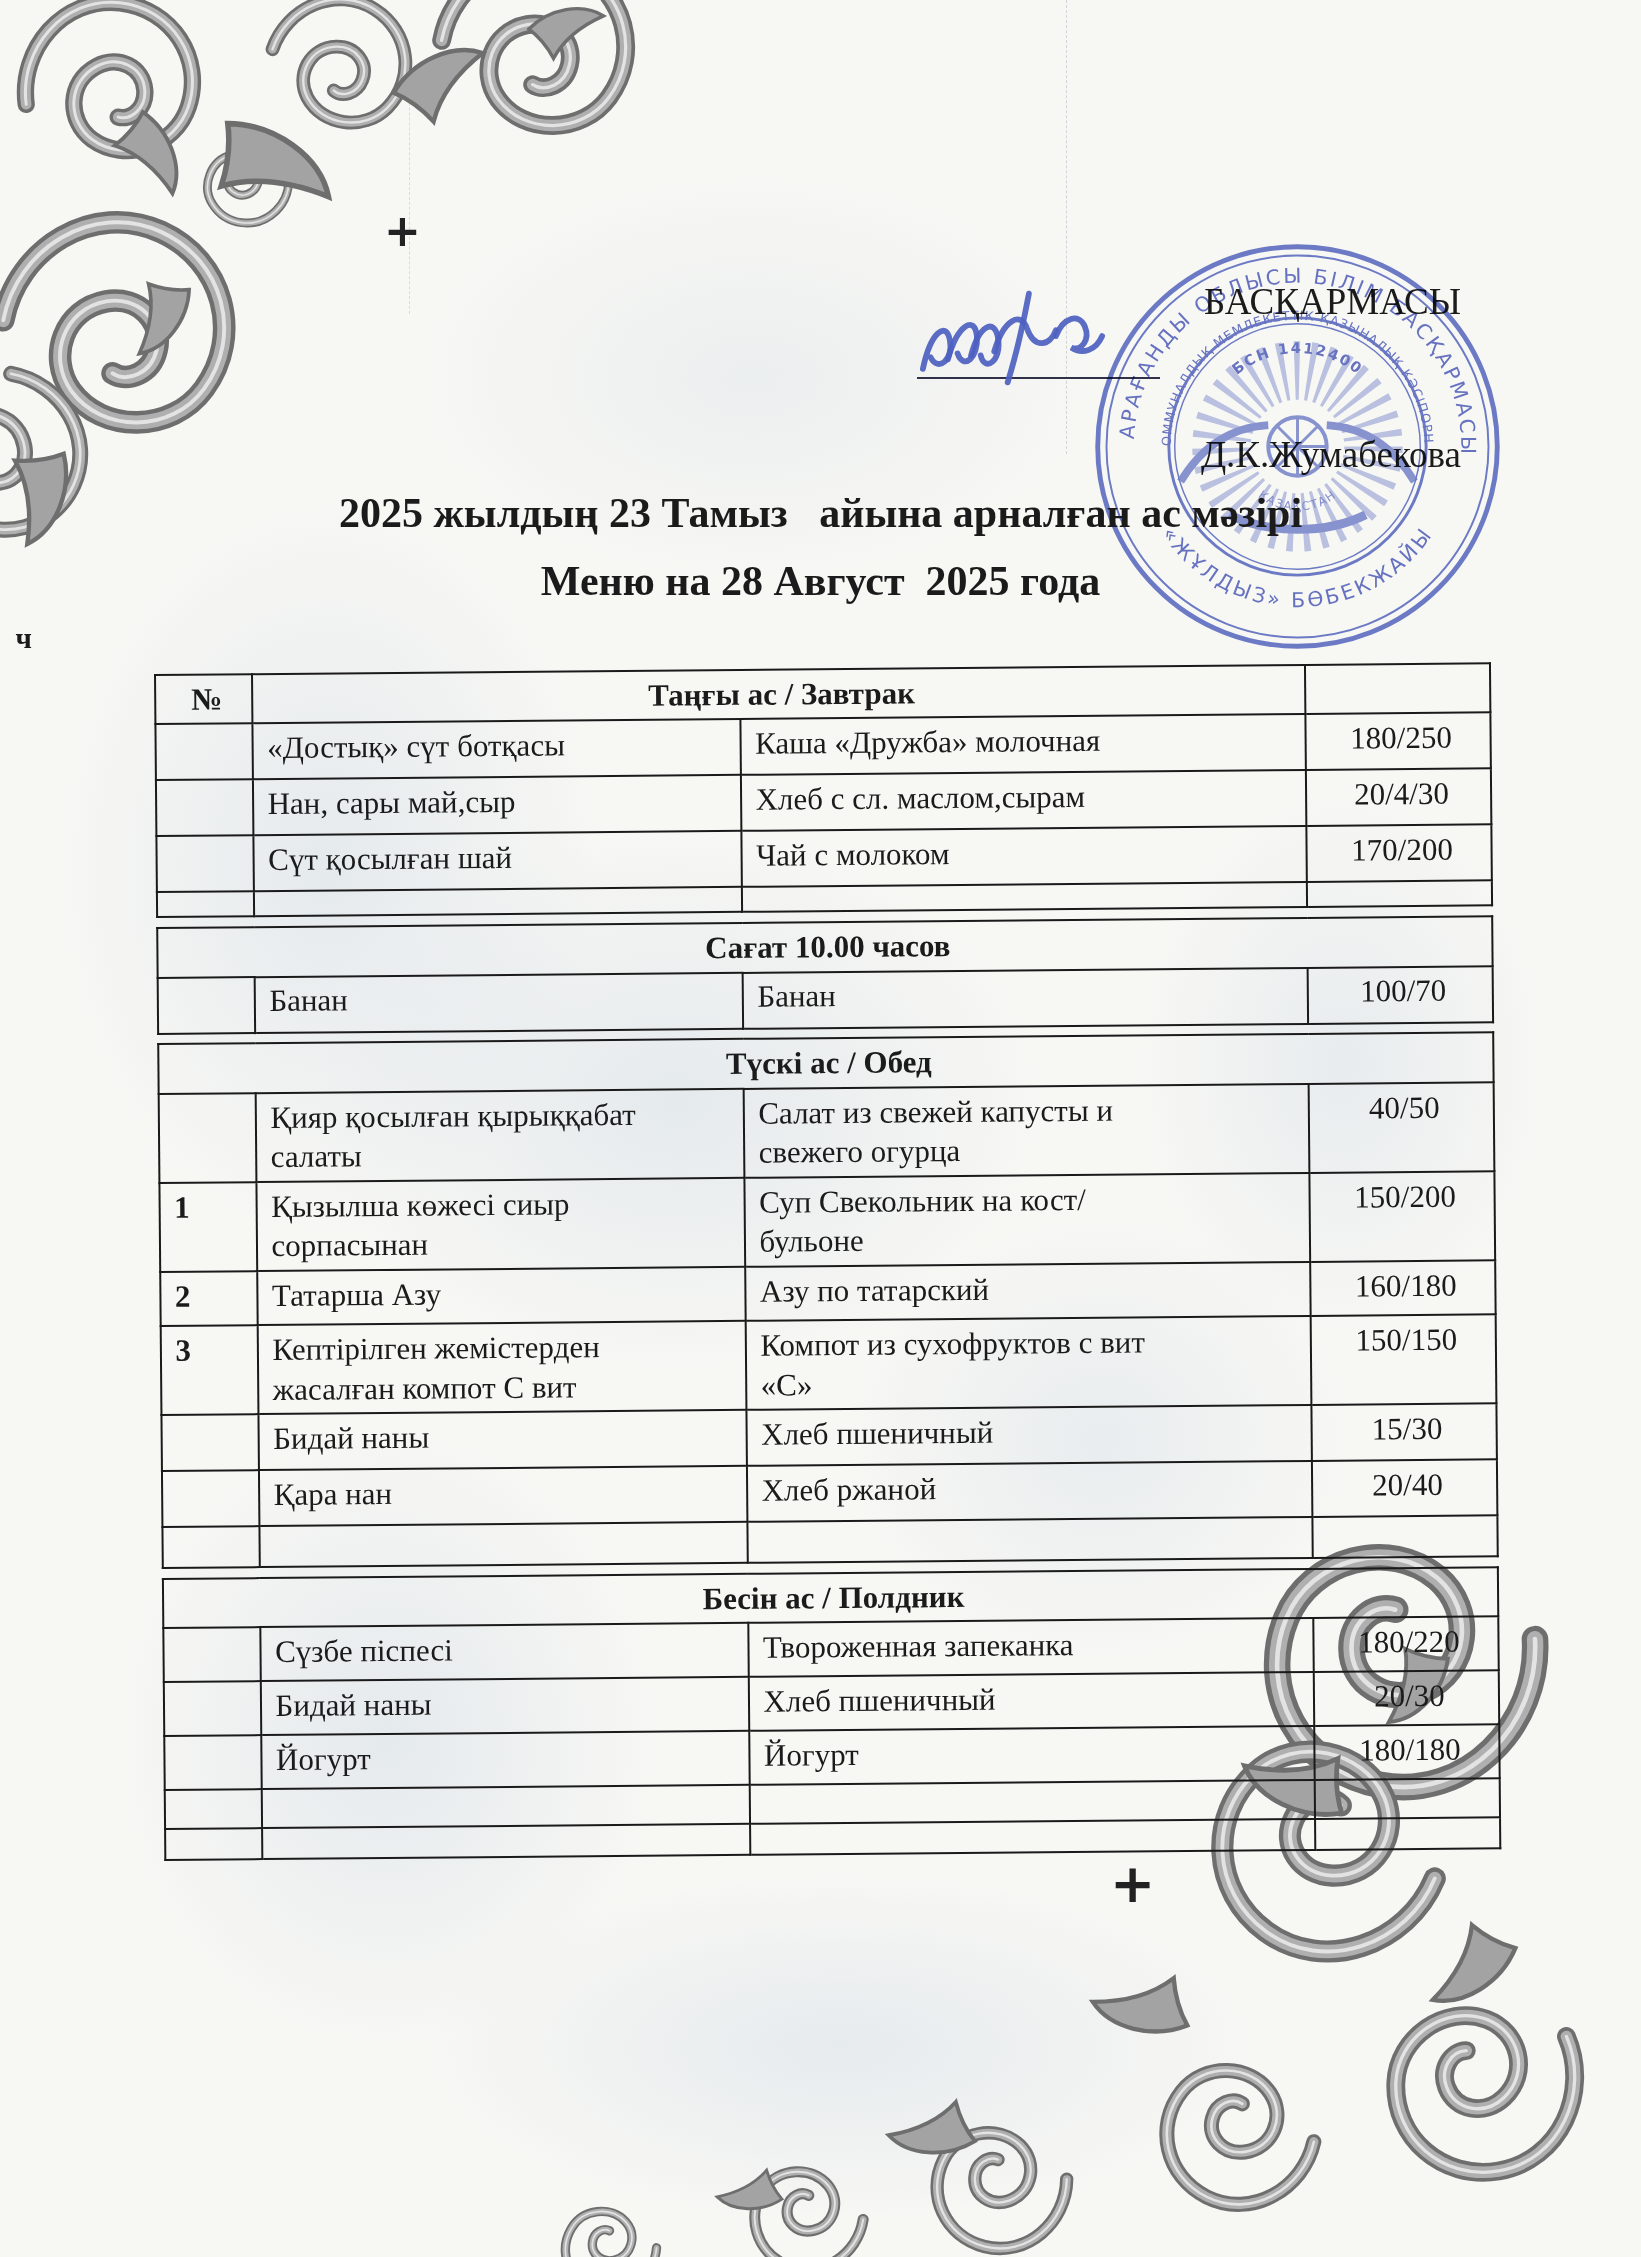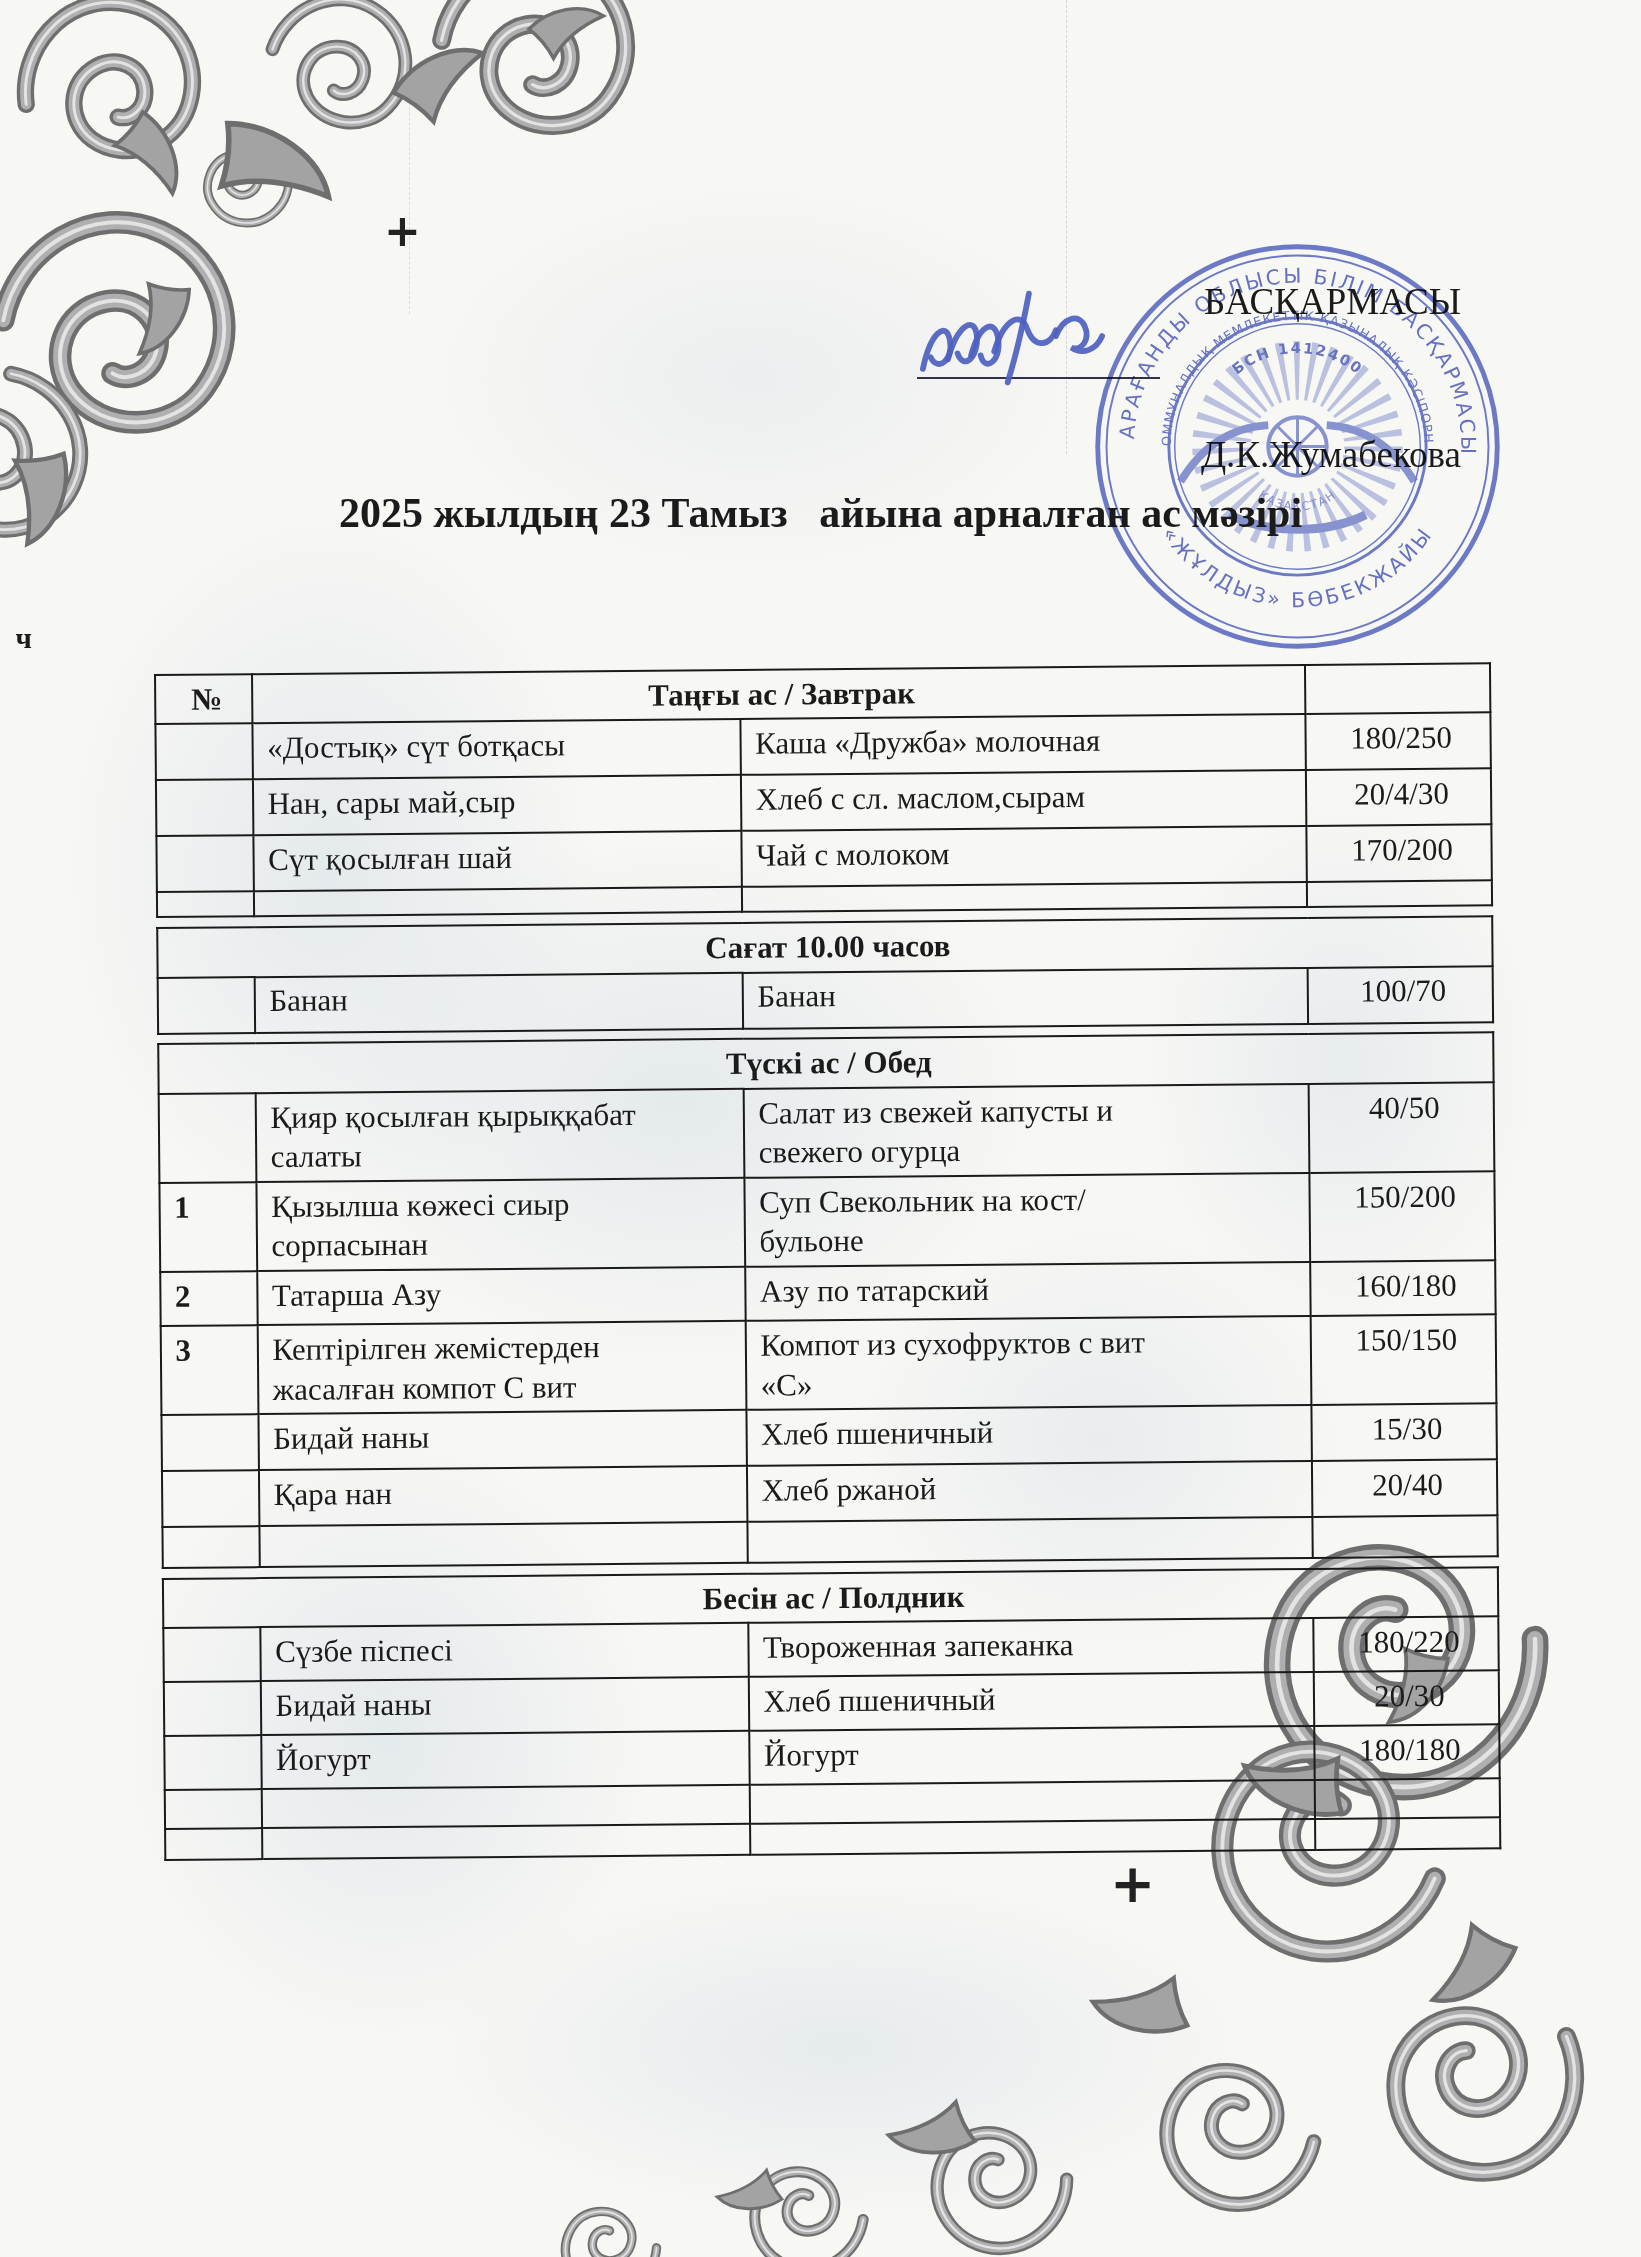--- a/index.html
+++ b/index.html
@@ -221,20 +221,21 @@
       <path class="st" d="M336 252 C 312 212 280 196 246 194" stroke-width="8"></path>
       <path class="st" d="M146 286 C 186 306 246 306 286 286" stroke-width="9"></path>
       <text class="st-text" font-size="12" letter-spacing="1.5">
         <textPath href="#arcBanner" startOffset="50%" text-anchor="middle">ҚАЗАҚСТАН</textPath>
       </text>
     </g>
   </svg>
 
   <div class="doc-title">
     <div class="t1">2025 жылдың 23 Тамыз   айына арналған ас мәзірі</div>
+    <div class="t2">Меню на 28 Август  2025 года</div>
   </div>
 
   <div class="menu-wrap">
 
     <table class="menu">
       <colgroup>
           <col style="width:97px">
           <col style="width:488px">
           <col style="width:565px">
           <col style="width:185px">

